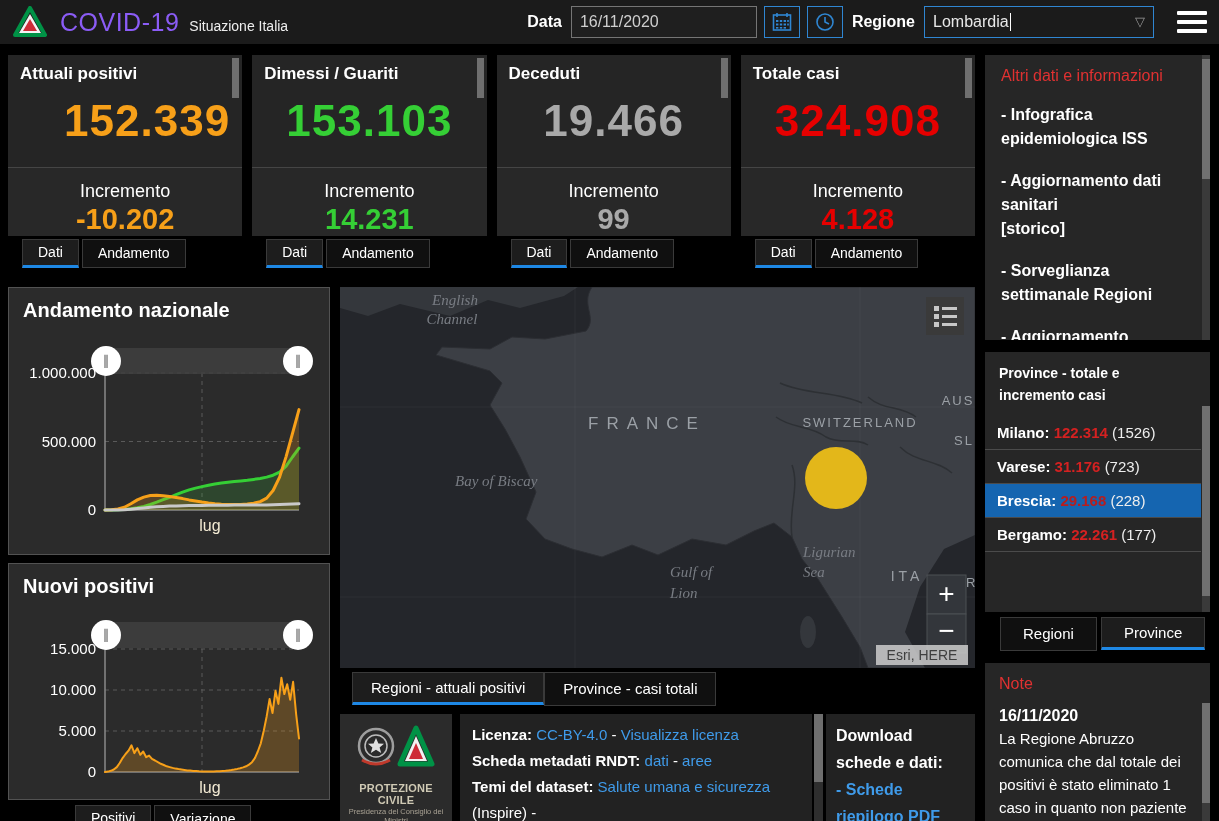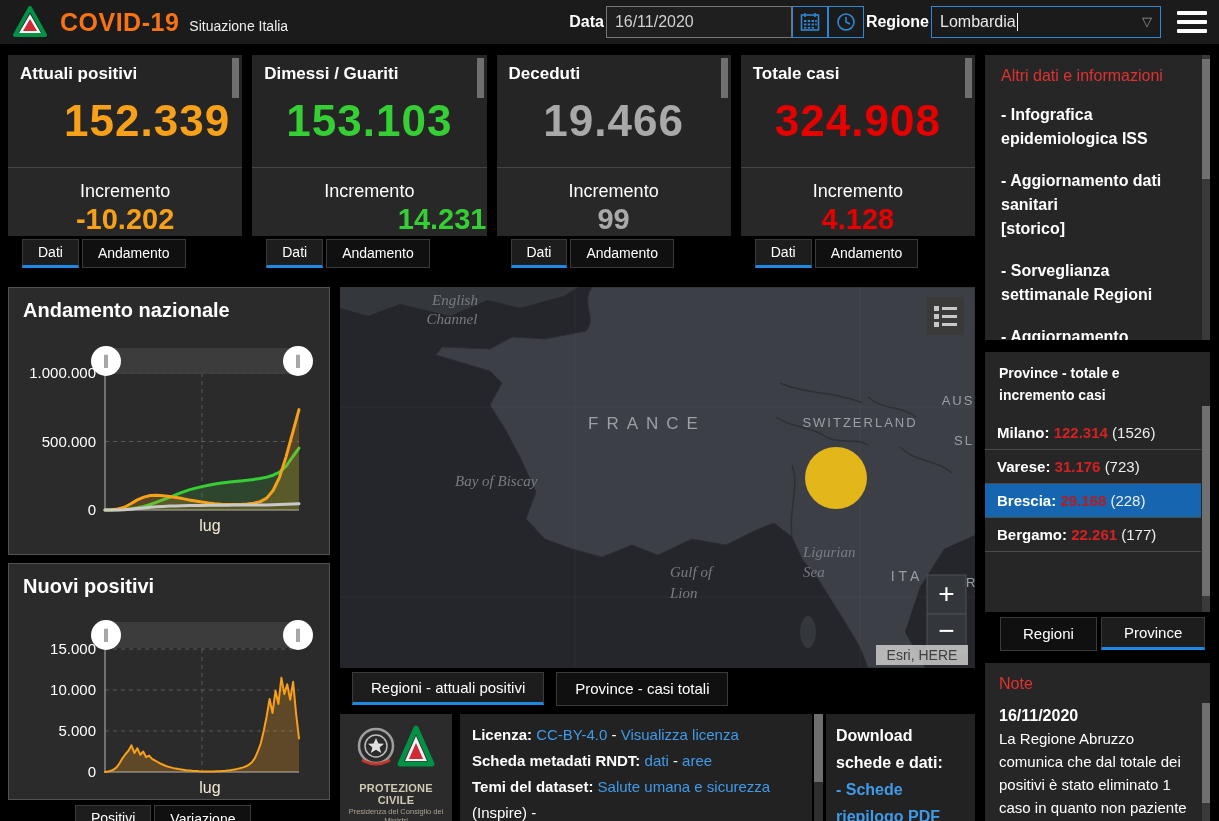--- a/index.html
+++ b/index.html
@@ -6,23 +6,23 @@
   body{
     width:1219px;height:821px;position:relative;overflow:hidden;
     background:#000;color:#fff;
     font-family:"Liberation Sans",sans-serif;
     -webkit-font-smoothing:antialiased;
   }
 
   
   #header{position:absolute;left:0;top:0;width:1219px;height:46px;background:#1b1b1b;
     display:flex;align-items:center;padding:0 12px;box-sizing:border-box;border-bottom:2px solid #000}
-  .h-title{font-size:25px;color:#f97316;margin-left:12px;letter-spacing:.5px;font-weight:700}
+  .h-title{font-size:25px;color:#8b5cf6;margin-left:12px;letter-spacing:.5px;font-weight:400}
   .h-sub{font-size:14px;margin-left:10px;margin-top:7px;color:#eee}
-  .h-right{margin-left:auto;display:flex;align-items:center;}
+  .h-right{margin-left:auto;display:flex;align-items:center;gap:7px}
   .h-label{font-size:16px;font-weight:bold;color:#fff;margin:0 2px}
   .h-input{width:168px;height:30px;background:#1f1f1f;border:1px solid #757575;color:#cfcfcf;
     font-size:16px;line-height:30px;padding:0 8px;box-sizing:content-box}
   .h-iconbtn{width:36px;height:32px;background:transparent;border:1px solid #2f86d2;
     display:flex;align-items:center;justify-content:center;padding:0;cursor:pointer}
   .h-select{width:212px;height:30px;border:1px solid #2f86d2;background:#1b1b1b;color:#e8e8e8;
     font-size:16px;line-height:30px;padding:0 8px;display:flex;align-items:center}
   .h-select .grow{flex:1}
   .text-caret{display:inline-block;width:1.5px;height:18px;background:#fff;margin-left:1px;vertical-align:middle}
   .h-caret{color:#9a9a9a;font-size:13px}
@@ -64,21 +64,21 @@
 
   
   #bl-tabs{position:absolute;left:75px;top:805px;display:flex;gap:3px}
   #bl-tabs .tab{height:30px}
 
   
   #map{position:absolute;left:340px;top:287px;width:635px;height:381px;background:#24262b;overflow:hidden}
   #map text{font-family:"Liberation Sans",sans-serif}
   #map .water{font-family:"Liberation Serif",serif;font-style:italic;fill:#787c83;font-size:15px}
   #map .country{fill:#9ba0a6}
-  #map-tabs{position:absolute;left:352px;top:672px;display:flex;gap:12px}
+  #map-tabs{position:absolute;left:352px;top:672px;display:flex;}
   #map-tabs .tab{height:32px;line-height:32px;font-size:15px;padding:0 18px}
   #map-tabs .tab.active{height:29px;line-height:29px}
 
   
   #logo-box{position:absolute;left:340px;top:714px;width:112px;height:107px;background:#2b2b2b;
     text-align:center;overflow:hidden}
   .logo-title{font-size:11px;font-weight:bold;color:#cfc9b4;letter-spacing:.2px;margin-top:2px}
   .logo-sub{font-size:7.5px;color:#a9a294;margin-top:1px}
   #license-box{position:absolute;left:460px;top:714px;width:352px;height:107px;background:#222;
     box-sizing:border-box;padding:8px 12px;font-size:15px;line-height:26px;overflow:hidden}
@@ -178,21 +178,21 @@
       <div class="card-inc-label">Incremento</div>
       <div class="card-inc-value" style="color: rgb(247, 160, 25);">-10.202</div>
     </div>
   </div>
   <div class="card">
     <div class="card-title">Dimessi / Guariti</div>
     <div class="card-scroll"></div>
     <div class="card-value" style="color: rgb(53, 207, 53);">153.103</div>
     <div class="card-bottom">
       <div class="card-inc-label">Incremento</div>
-      <div class="card-inc-value" style="color: rgb(53, 207, 53); text-align: right;">14.231</div>
+      <div class="card-inc-value" style="color: rgb(53, 207, 53);">14.231</div>
     </div>
   </div>
   <div class="card">
     <div class="card-title">Deceduti</div>
     <div class="card-scroll"></div>
     <div class="card-value" style="color: rgb(169, 169, 169);">19.466</div>
     <div class="card-bottom">
       <div class="card-inc-label">Incremento</div>
       <div class="card-inc-value" style="color: rgb(169, 169, 169);">99</div>
     </div>

